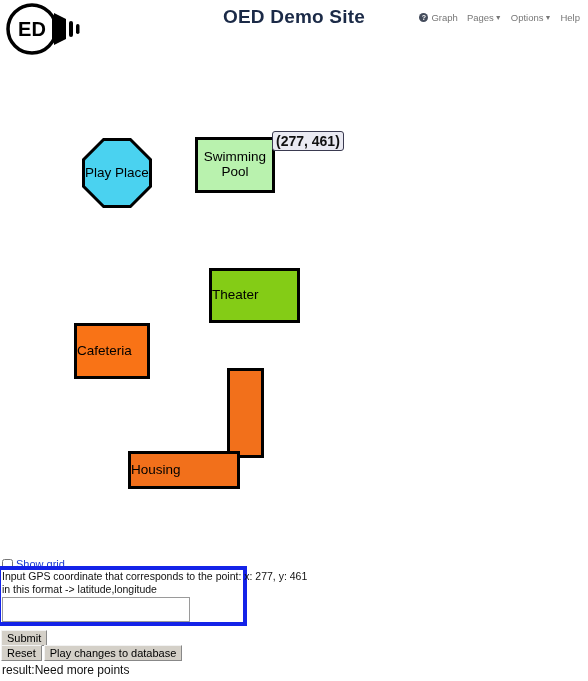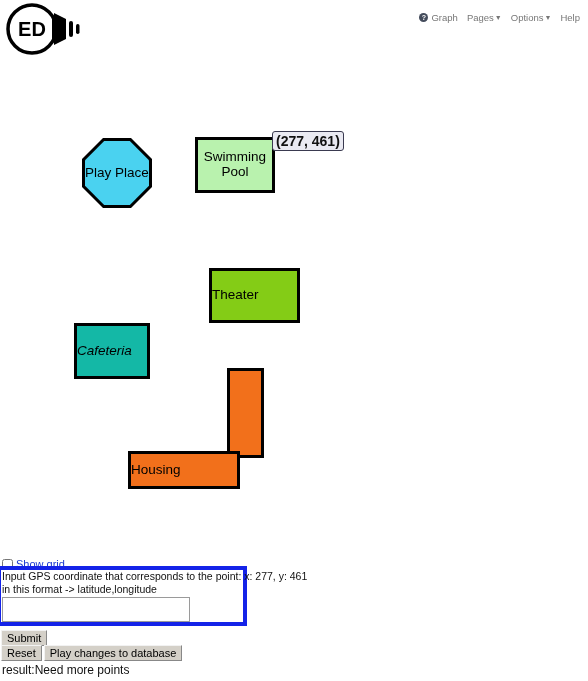--- a/index.html
+++ b/index.html
@@ -233,20 +233,21 @@
     <svg width="82" height="52" viewBox="0 0 82 52" xmlns="http://www.w3.org/2000/svg">
       <circle cx="28" cy="26" r="24" fill="#ffffff" stroke="#000000" stroke-width="3.5"></circle>
       <path d="M50 10 L62 16 L62 36 L50 42 Z" fill="#000000"></path>
       <path d="M48 12 C56 18, 56 34, 48 40 Z" fill="#000000"></path>
       <rect x="65" y="18" width="4" height="16" rx="2" fill="#000000"></rect>
       <rect x="72" y="21" width="3.5" height="10" rx="1.7" fill="#000000"></rect>
       <text x="28" y="33" font-family="Liberation Sans, sans-serif" font-size="20" font-weight="bold" text-anchor="middle" fill="#000000">ED</text>
     </svg>
   </div>
 
+  <div class="site-title">OED Demo Site</div>
 
   <div class="navbar">
     <div class="nav-item help-icon-wrap">
       <span class="circle-q">?</span>
       <span>Graph</span>
     </div>
     <div class="nav-item">
       <span>Pages</span><span class="caret">▼</span>
     </div>
     <div class="nav-item">
@@ -268,21 +269,21 @@
   <div class="shape" id="shape-swimming-pool" style="left:195px;top:79px;width:80px;height:56px;background:#b9f2ae;">
     <span class="shape-label">Swimming Pool</span>
   </div>
 
   <div class="tooltip" style="left:272px;top:73px;">(277, 461)</div>
 
   <div class="shape" id="shape-theater" style="left:209px;top:210px;width:91px;height:55px;background:#84cc16;">
     <span class="shape-label">Theater</span>
   </div>
 
-  <div class="shape" id="shape-cafeteria" style="left:74px;top:265px;width:76px;height:56px;background:#14b8a6;font-style:italic;">
+  <div class="shape" id="shape-cafeteria" style="left:74px;top:265px;width:76px;height:56px;background:#f97316;">
     <span class="shape-label">Cafeteria</span>
   </div>
 
   <div class="shape" id="shape-housing-tower" style="left:227px;top:310px;width:37px;height:90px;background:#f2701b;">
     <span class="shape-label"></span>
   </div>
 
   <div class="shape" id="shape-housing-main" style="left:128px;top:393px;width:112px;height:38px;background:#f2701b;">
     <span class="shape-label">Housing</span>
   </div>

